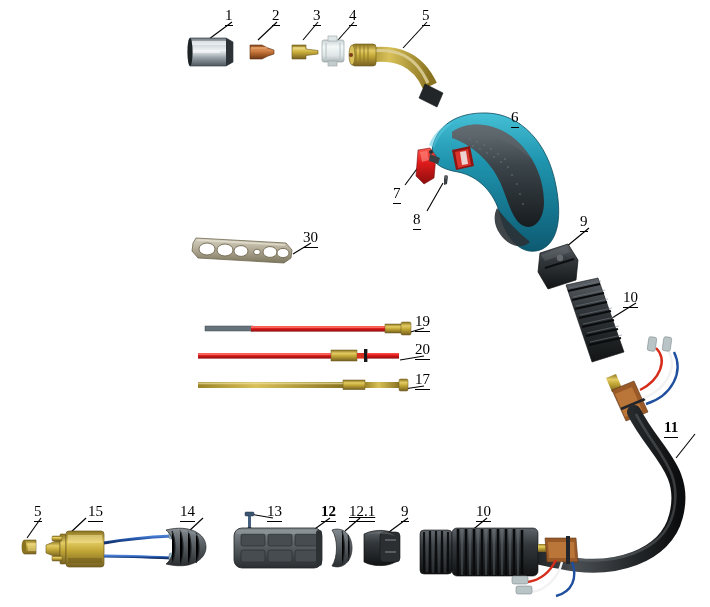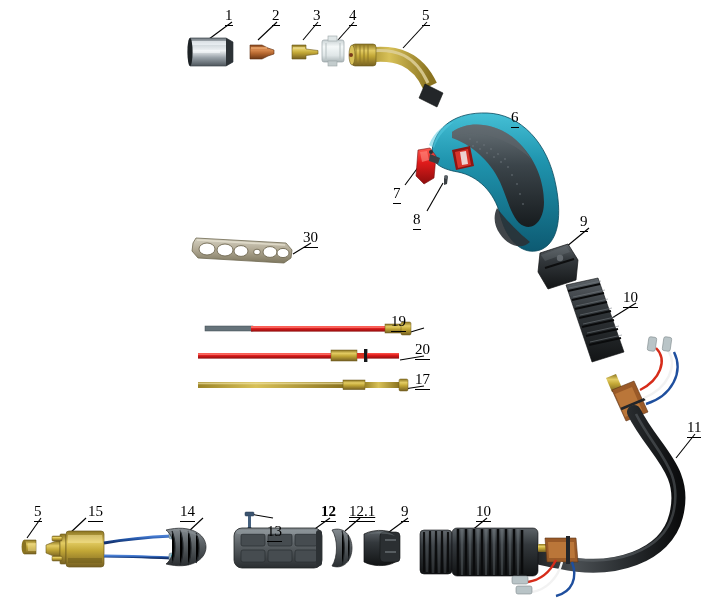--- a/index.html
+++ b/index.html
@@ -416,27 +416,27 @@
   <div class="lbl u" style="left:225px;top:8px;">1</div>
   <div class="lbl u" style="left:272px;top:8px;">2</div>
   <div class="lbl u" style="left:313px;top:8px;">3</div>
   <div class="lbl u" style="left:349px;top:8px;">4</div>
   <div class="lbl u" style="left:422px;top:8px;">5</div>
   <div class="lbl u" style="left:511px;top:110px;">6</div>
   <div class="lbl u" style="left:393px;top:186px;">7</div>
   <div class="lbl u" style="left:413px;top:212px;">8</div>
   <div class="lbl u" style="left:580px;top:214px;">9</div>
   <div class="lbl u" style="left:623px;top:290px;">10</div>
-  <div class="lbl u" style="left:687px;top:420px;">11</div>
+  <div class="lbl u" style="left:664px;top:420px;font-weight:bold;">11</div>
   <div class="lbl u" style="left:303px;top:230px;">30</div>
-  <div class="lbl u" style="left:391px;top:314px;">19</div>
+  <div class="lbl u" style="left:415px;top:314px;">19</div>
   <div class="lbl u" style="left:415px;top:342px;">20</div>
   <div class="lbl u" style="left:415px;top:372px;">17</div>
   <div class="lbl u" style="left:34px;top:504px;">5</div>
   <div class="lbl u" style="left:88px;top:504px;">15</div>
   <div class="lbl u" style="left:180px;top:504px;">14</div>
-  <div class="lbl u" style="left:267px;top:504px;margin-top:20px;">13</div>
+  <div class="lbl u" style="left:267px;top:504px;">13</div>
   <div class="lbl u" style="left:321px;top:504px;font-weight:bold;">12</div>
   <div class="lbl u" style="left:349px;top:504px;text-decoration:underline;">12.1</div>
   <div class="lbl u" style="left:401px;top:504px;">9</div>
   <div class="lbl u" style="left:476px;top:504px;">10</div>
 
 </div>
 
 </body></html>

